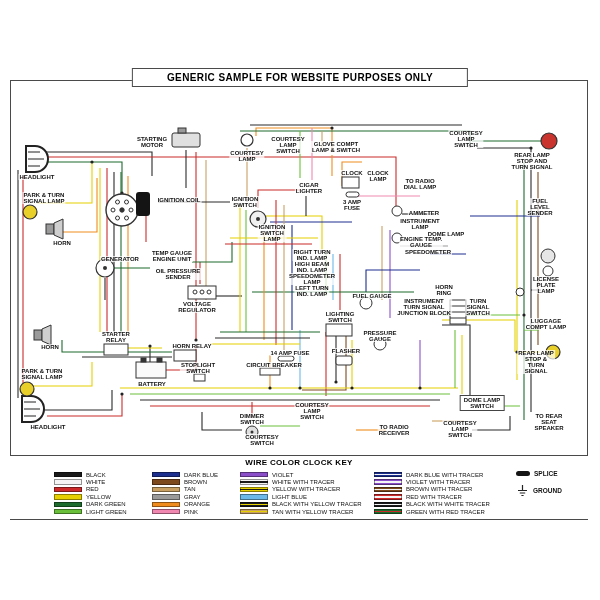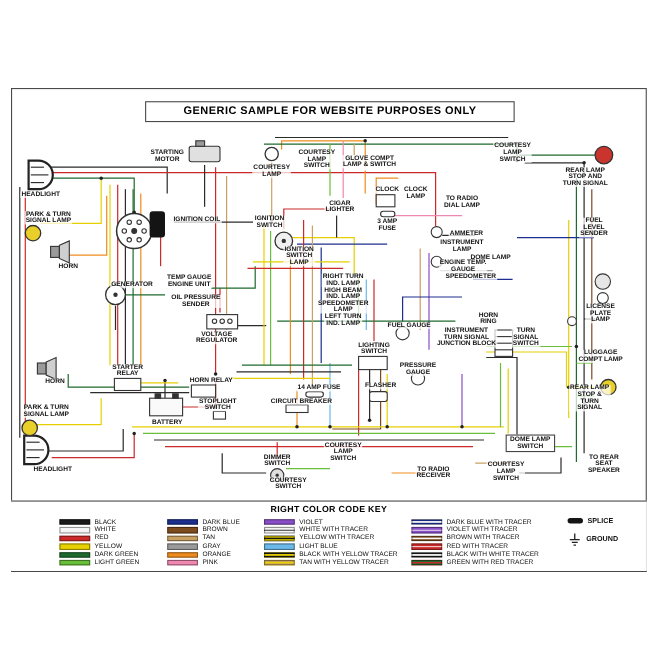--- a/index.html
+++ b/index.html
@@ -1,20 +1,20 @@
 <!DOCTYPE html>
 <html><head>
 <meta charset="utf-8">
 <style>
   html,body{margin:0;padding:0}
   body{width:600px;height:600px;position:relative;background:#fff;
        font-family:"Liberation Sans",sans-serif;overflow:hidden}
   .frame{position:absolute;left:10px;top:80px;width:578px;height:440px;
          border:1px solid #4a4a4a;box-sizing:border-box;background:#fff}
-  .title-box{position:absolute;left:50%;top:92px;transform:translateX(-50%);
+  .title-box{position:absolute;left:50%;top:68px;transform:translateX(-50%);
          border:1px solid #4a4a4a;background:#fff;padding:3px 34px;
          font-size:10px;font-weight:bold;letter-spacing:.4px;white-space:nowrap;z-index:6}
   #diagram-svg{position:absolute;left:0;top:0;z-index:1}
   #labels{position:absolute;left:0;top:0;width:600px;height:600px;z-index:2;pointer-events:none}
   .dlabel{position:absolute;transform:translateX(-50%);font-size:6px;line-height:1.02;
          font-weight:bold;text-align:center;white-space:pre-line;color:#111;
          background:rgba(255,255,255,.72);padding:0 1px}
   .dlabel.boxed{border:1px solid #444;background:#fff;padding:1px 3px}
   .legend{position:absolute;left:10px;top:455px;width:578px;height:64px;
          border-top:1px solid #4a4a4a;background:#fff;z-index:4;box-sizing:border-box}
@@ -359,21 +359,21 @@
 SWITCH</div>
     <div class="dlabel" style="left: 460px; top: 420px;">COURTESY
 LAMP
 SWITCH</div>
     <div class="dlabel" style="left: 549px; top: 413px;">TO REAR
 SEAT
 SPEAKER</div>
   </div>
 
 <div class="legend">
-  <div class="legend-title">RIGHT COLOR CODE KEY</div>
+  <div class="legend-title">WIRE COLOR CLOCK KEY</div>
   <div class="legend-col" id="legend-col-1">
       <div class="legend-row">
         <span class="swatch" style="background: rgb(26, 26, 26);"></span>
         <span class="legend-label">BLACK</span>
       </div>
       <div class="legend-row">
         <span class="swatch" style="background: rgb(245, 245, 245);"></span>
         <span class="legend-label">WHITE</span>
       </div>
       <div class="legend-row">

